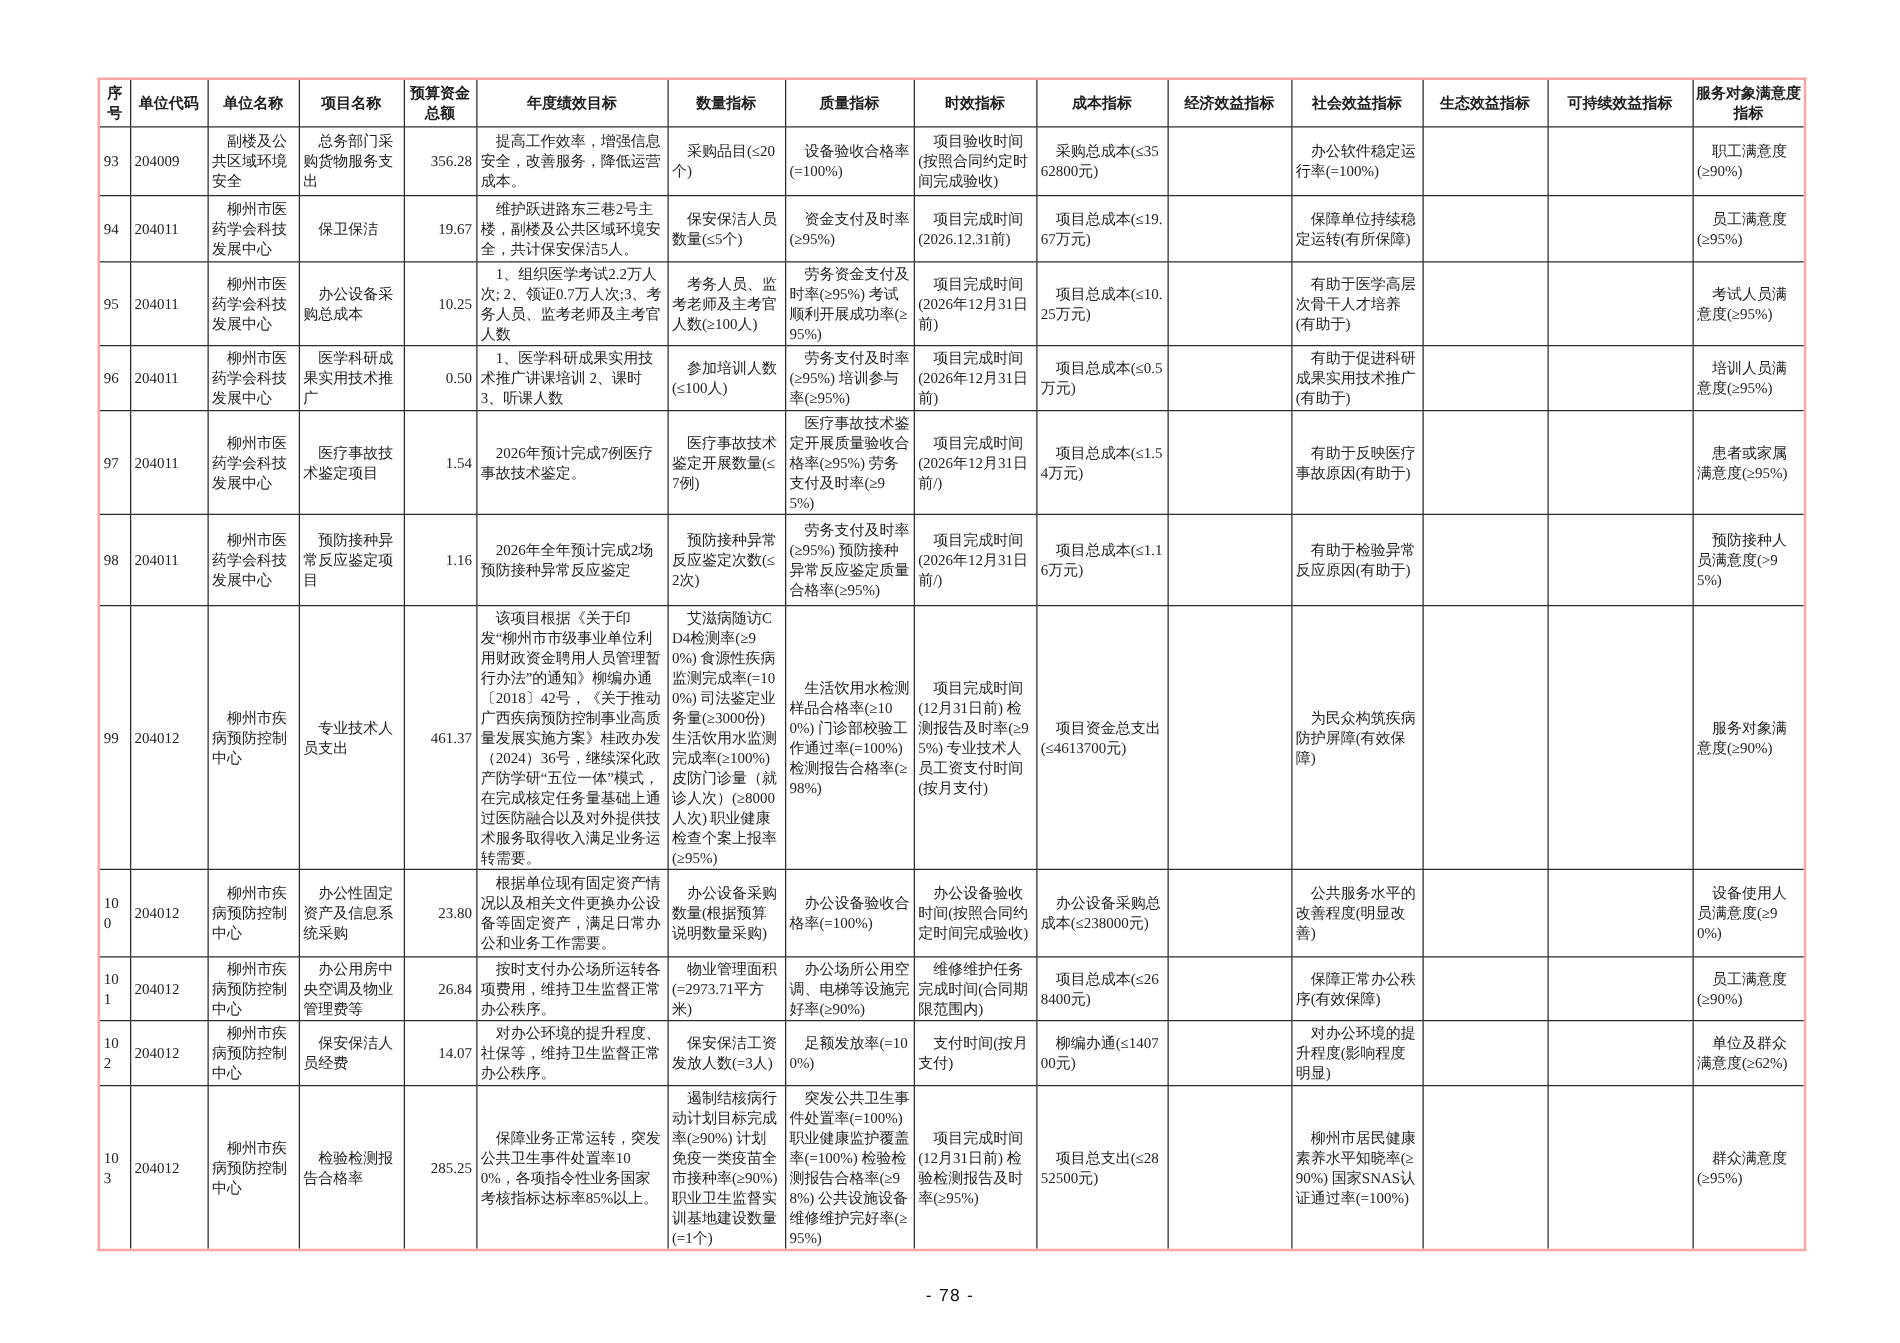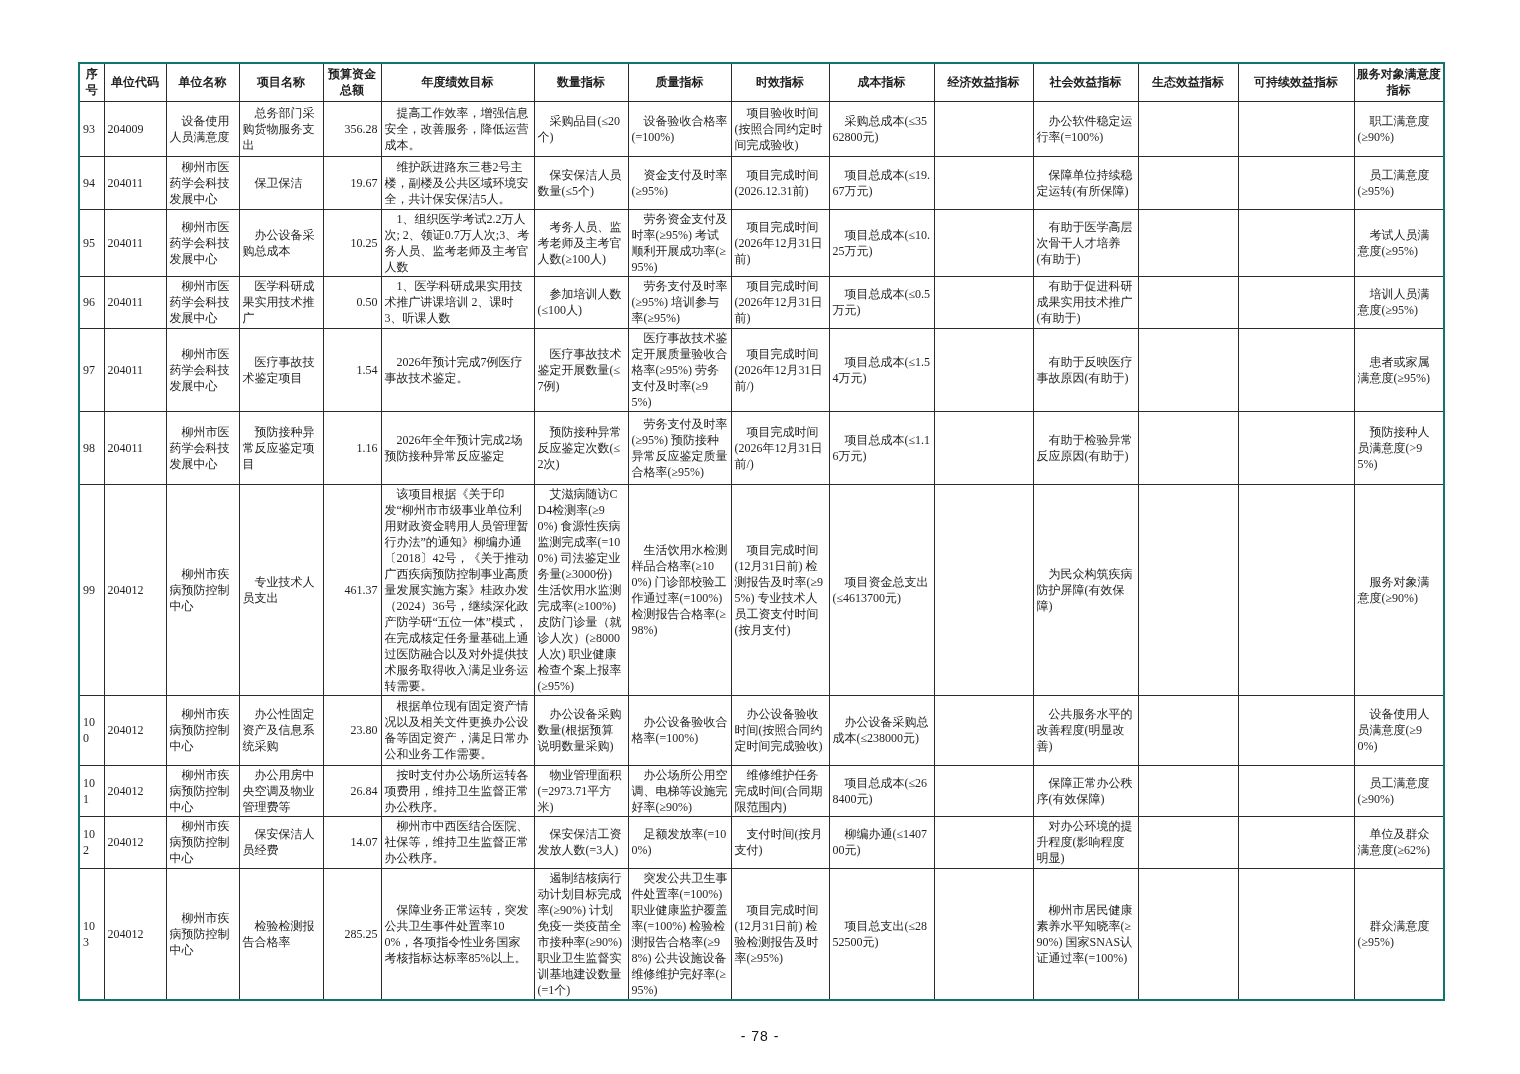--- a/index.html
+++ b/index.html
@@ -10,21 +10,21 @@
     color:#1f1f1f;
     position:relative;
     overflow:hidden;
   }
   .sheet{position:absolute;inset:0;}
   table.perf{
     position:absolute;left:78px;top:62px;
     width:1365px;
     border-collapse:collapse;
     table-layout:fixed;
-    border:2px solid #0f766e;
+    border:2px solid #fca5a5;
   }
   table.perf th, table.perf td{
     border:1px solid #2b2b2b;
     font-size:12px;
     line-height:16px;
     vertical-align:middle;
     padding:1px 3px;
     word-break:break-all;
     overflow:hidden;
   }
@@ -95,21 +95,21 @@
           <th>社会效益指标</th>
           <th>生态效益指标</th>
           <th>可持续效益指标</th>
           <th>服务对象满意度指标</th>
         </tr>
     </thead>
     <tbody>
         <tr>
           <td class="c-center">93</td>
           <td class="c-center">204009</td>
-          <td class="c-text">设备使用人员满意度</td>
+          <td class="c-text">副楼及公共区域环境安全</td>
           <td class="c-text">总务部门采购货物服务支出</td>
           <td class="c-num">356.28</td>
           <td class="c-text">提高工作效率，增强信息安全，改善服务，降低运营成本。</td>
           <td class="c-text">采购品目(≤20个)</td>
           <td class="c-text">设备验收合格率(=100%)</td>
           <td class="c-text">项目验收时间(按照合同约定时间完成验收)</td>
           <td class="c-text">采购总成本(≤3562800元)</td>
           <td class="c-text"></td>
           <td class="c-text">办公软件稳定运行率(=100%)</td>
           <td class="c-text"></td>
@@ -251,21 +251,21 @@
           <td class="c-text"></td>
           <td class="c-text"></td>
           <td class="c-text">员工满意度(≥90%)</td>
         </tr>
         <tr>
           <td class="c-center">102</td>
           <td class="c-center">204012</td>
           <td class="c-text">柳州市疾病预防控制中心</td>
           <td class="c-text">保安保洁人员经费</td>
           <td class="c-num">14.07</td>
-          <td class="c-text">柳州市中西医结合医院、社保等，维持卫生监督正常办公秩序。</td>
+          <td class="c-text">对办公环境的提升程度、社保等，维持卫生监督正常办公秩序。</td>
           <td class="c-text">保安保洁工资发放人数(=3人)</td>
           <td class="c-text">足额发放率(=100%)</td>
           <td class="c-text">支付时间(按月支付)</td>
           <td class="c-text">柳编办通(≤140700元)</td>
           <td class="c-text"></td>
           <td class="c-text">对办公环境的提升程度(影响程度明显)</td>
           <td class="c-text"></td>
           <td class="c-text"></td>
           <td class="c-text">单位及群众满意度(≥62%)</td>
         </tr>

